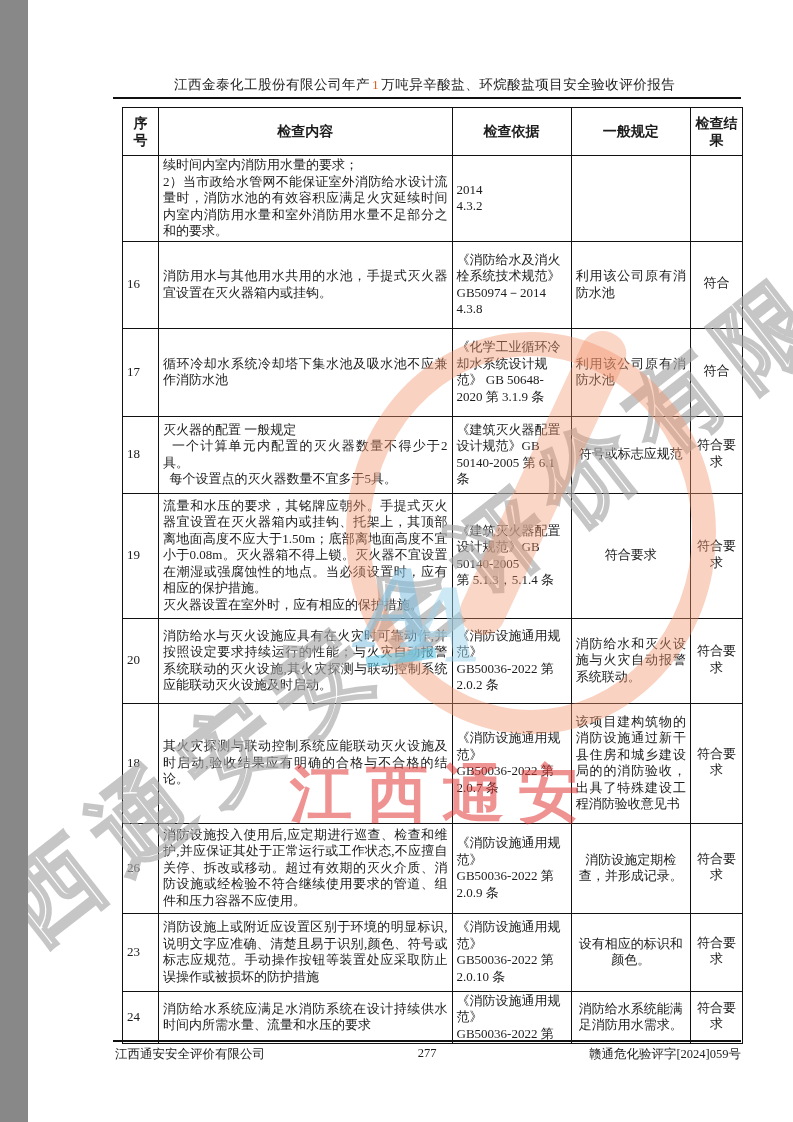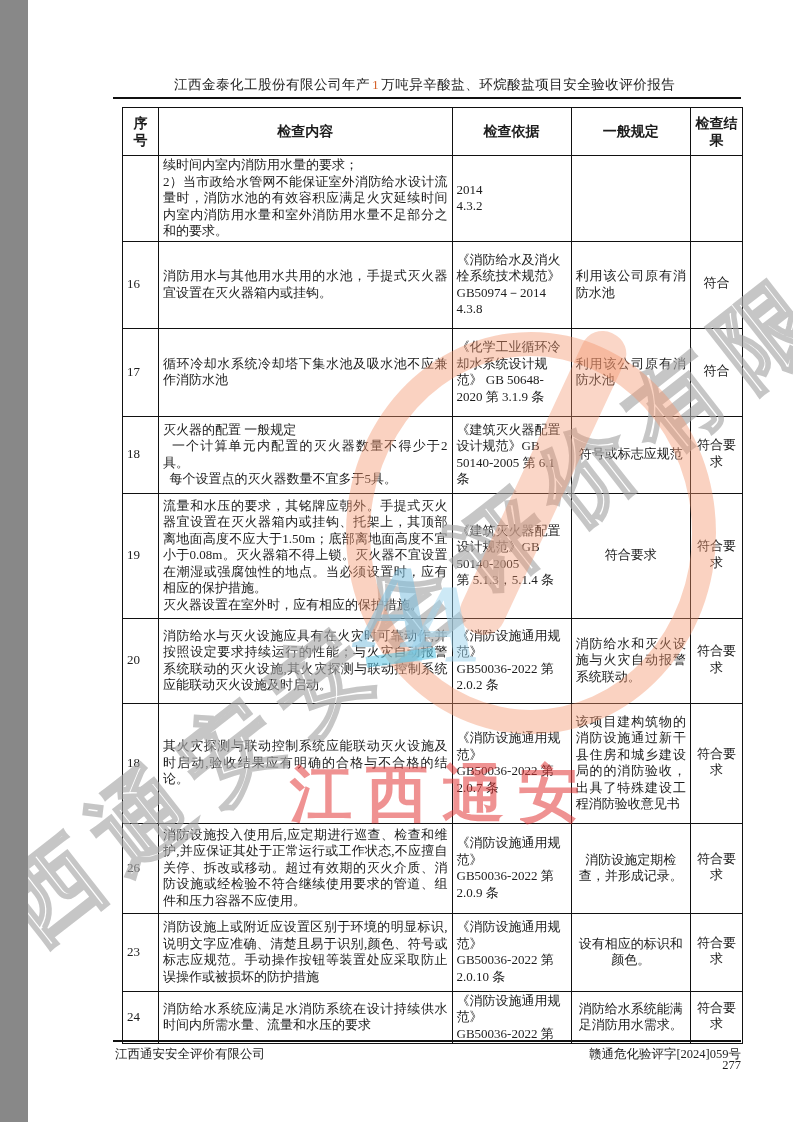--- a/index.html
+++ b/index.html
@@ -51,21 +51,21 @@
   td.basis{text-align:left;white-space:pre-wrap;}
   td.basis.al{text-align:left;}
   td.actual{text-align:center;}
   td.actual.al{text-align:justify;}
   td.result{text-align:center;font-family:Liberation Mono, monospace;}
   td.vtop{vertical-align:top;}
   
   .footer-rule{position:absolute;left:85px;top:1040px;width:628px;height:2px;background:#111;}
   .footer{position:absolute;left:85px;top:1046px;width:628px;font-size:12.5px;}
   .footer .f-left{position:absolute;left:2px;top:0;}
-  .footer .f-center{position:absolute;left:0;top:12px;width:100%;text-align:right;}
+  .footer .f-center{position:absolute;left:0;top:0;width:100%;text-align:center;}
   .footer .f-right{position:absolute;right:0;top:0;}
   
   .wm{position:absolute;pointer-events:none;z-index:2;}
   .stamp-circle{
     left:318px;top:332px;width:322px;height:354px;
     border:24px solid rgba(243,148,108,0.42);
     border-radius:50%;
   }
   .stamp-slash{
     left:350px;top:460px;width:330px;height:46px;

